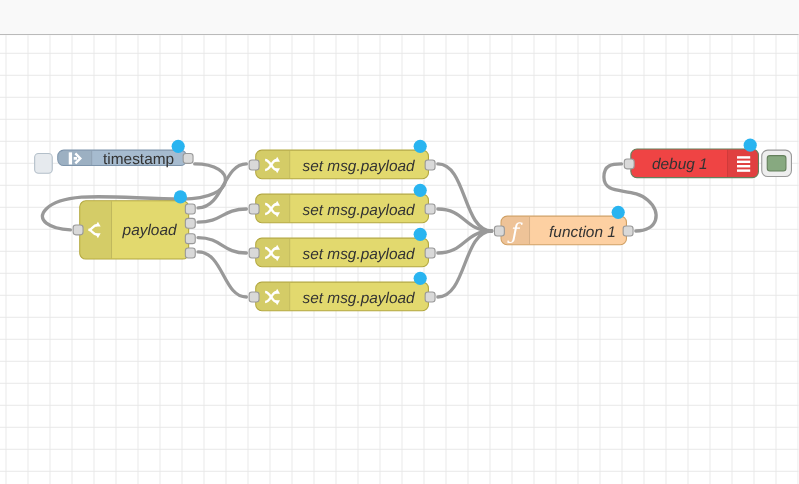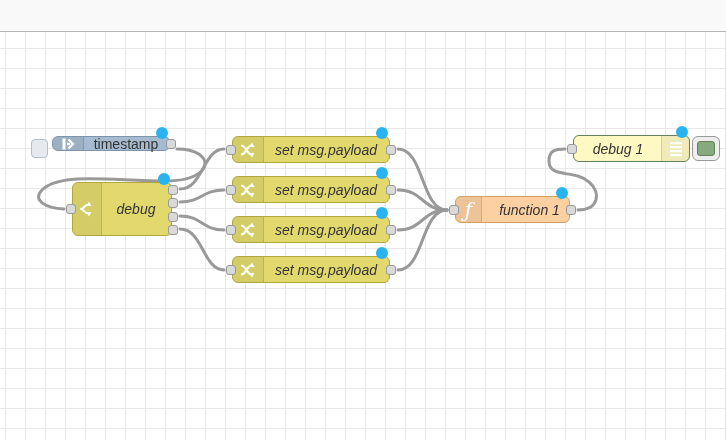--- a/index.html
+++ b/index.html
@@ -41,21 +41,21 @@
     display:flex;align-items:center;justify-content:center;
   }
   .icon-region.left{left:0;border-right:1px solid rgba(0,0,0,0.12);
     border-radius:5px 0 0 5px;}
   .icon-region.right{right:0;border-left:1px solid rgba(0,0,0,0.12);
     border-radius:0 5px 5px 0;}
 
   .node-inject{background:#a6bbcf;border:1px solid #7d94ab;}
   .node-yellow{background:#e2d96e;border:1px solid #b2a73f;font-style:italic;}
   .node-function{background:#fdd0a2;border:1px solid #d0a064;}
-  .node-debug{background:#fef9c3;border:1px solid #64805c;}
+  .node-debug{background:#ef4444;border:1px solid #64805c;}
 
   .port{
     position:absolute;width:10px;height:10px;box-sizing:border-box;
     background:#d9d9d9;border:1px solid #999;border-radius:3px;z-index:3;
   }
   .port.in{left:-7px;top:50%;margin-top:-5px;}
   .port.out{right:-7px;top:50%;margin-top:-5px;}
 
   .changed-dot{
     position:absolute;width:12px;height:12px;border-radius:50%;
@@ -118,21 +118,21 @@
 
   <div class="node node-yellow" style="left:72px;top:182px;width:100px;height:54px;">
     <div class="icon-region left" style="width:28px;">
       <svg width="20" height="20" viewBox="0 0 20 20">
         <path d="M3.5,10 C7.5,10 7,5.5 11.5,5.5" stroke="#fff" stroke-width="2.2" fill="none"></path>
         <path d="M3.5,10 C7.5,10 7,14.5 11.5,14.5" stroke="#fff" stroke-width="2.2" fill="none"></path>
         <polygon points="9.5,7 14.5,7 12,2.5" fill="#fff"></polygon>
         <polygon points="9.5,13 14.5,13 12,17.5" fill="#fff"></polygon>
       </svg>
     </div>
-    <div class="label" style="margin-left:28px;">debug</div>
+    <div class="label" style="margin-left:28px;">payload</div>
     <div class="port in"></div>
     <div class="port" style="right:-7px;top:2px;"></div>
     <div class="port" style="right:-7px;top:15px;"></div>
     <div class="port" style="right:-7px;top:29px;"></div>
     <div class="port" style="right:-7px;top:42px;"></div>
     <div class="changed-dot"></div>
   </div>
 
   <div class="node node-yellow" style="left:232px;top:136px;width:158px;height:27px;">
     <div class="icon-region left" style="width:30px;">

